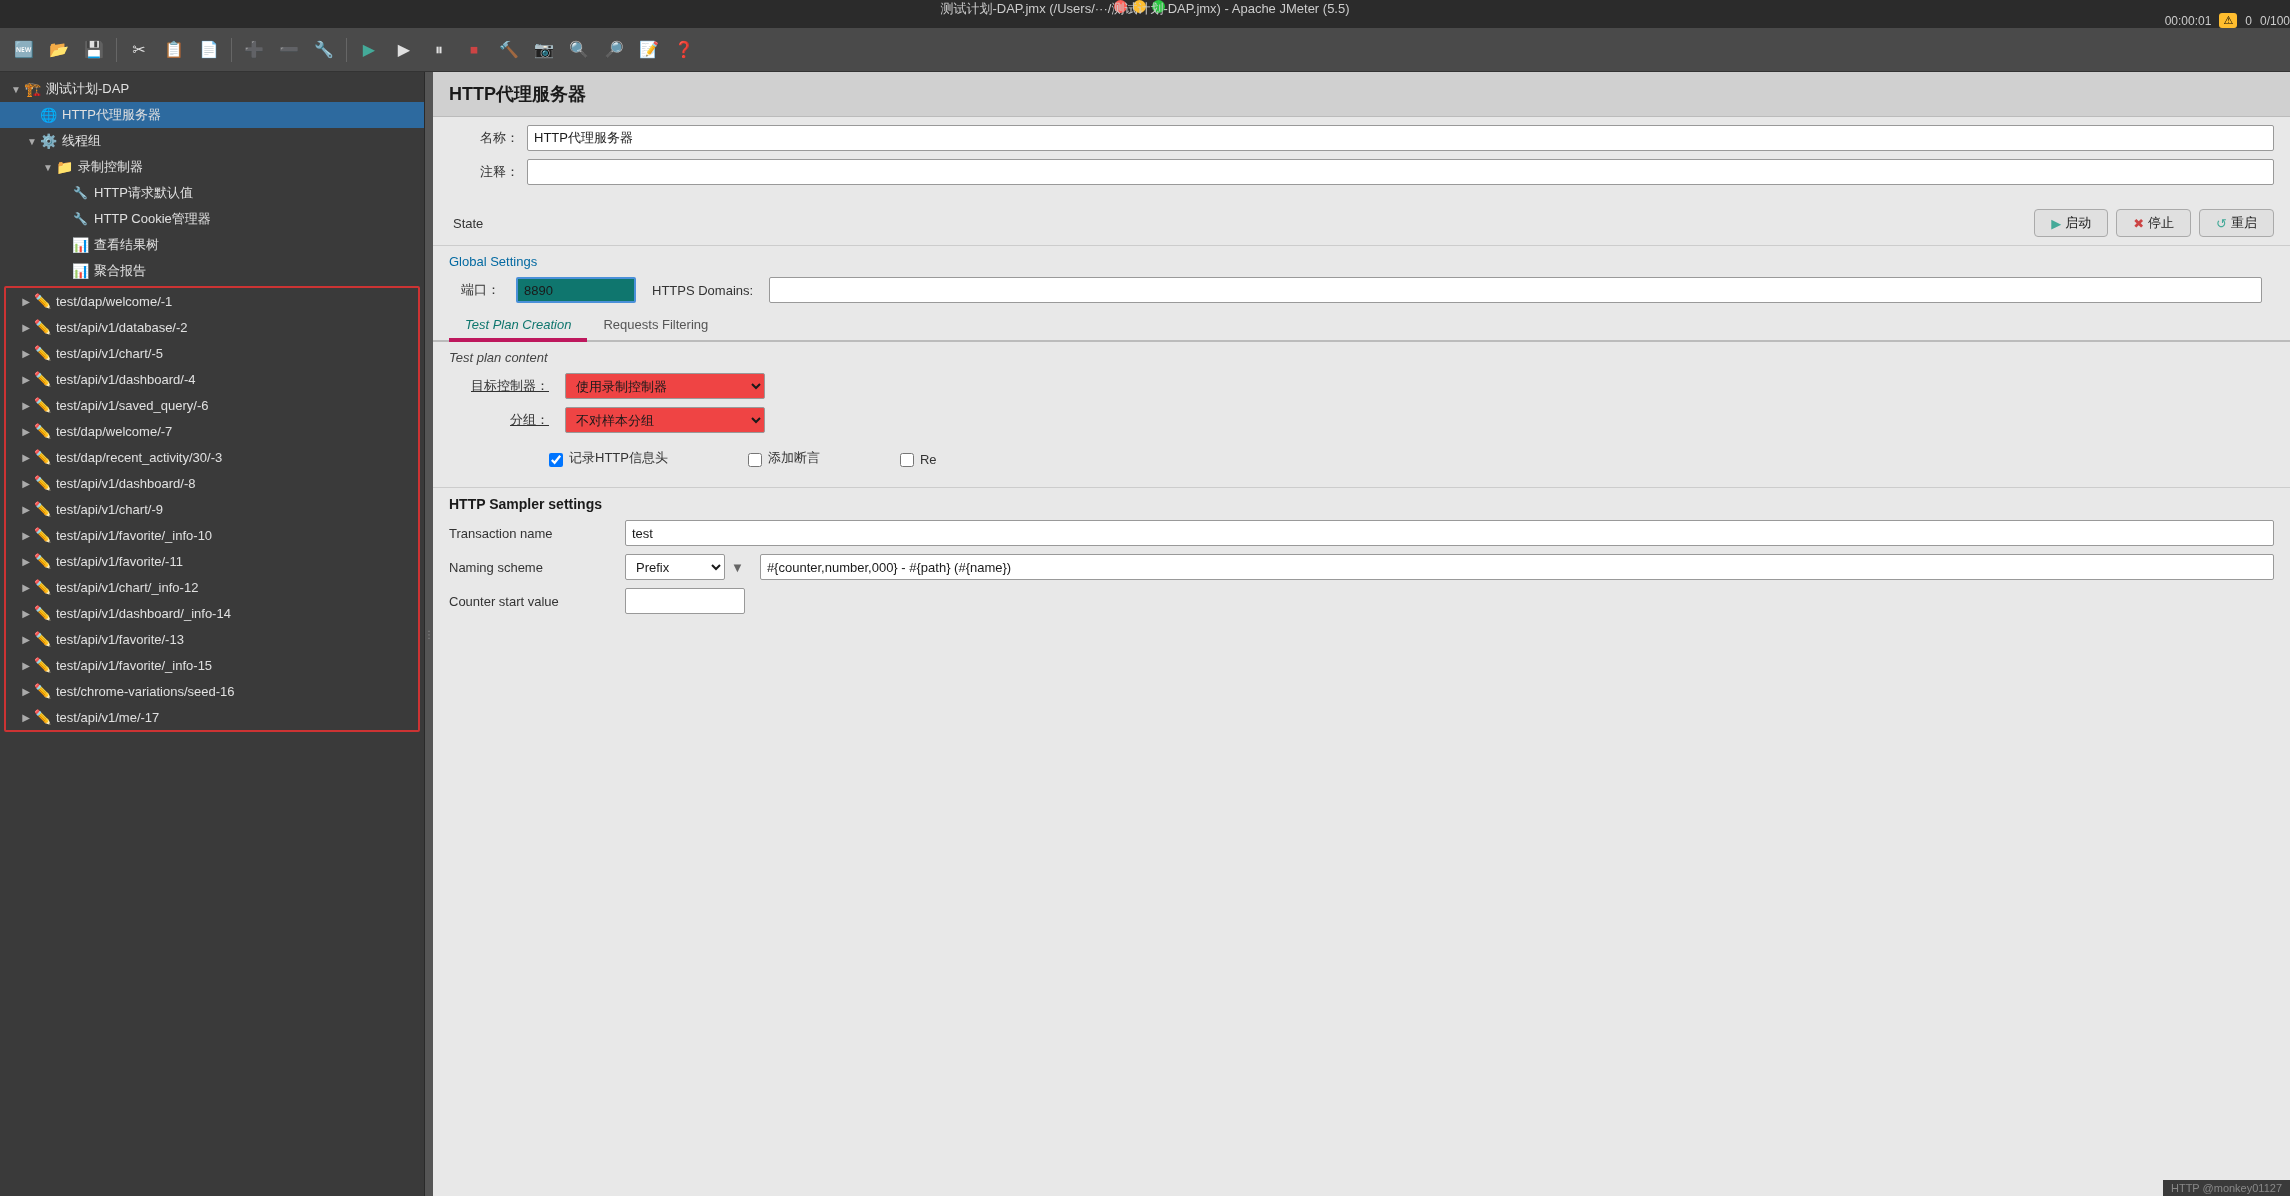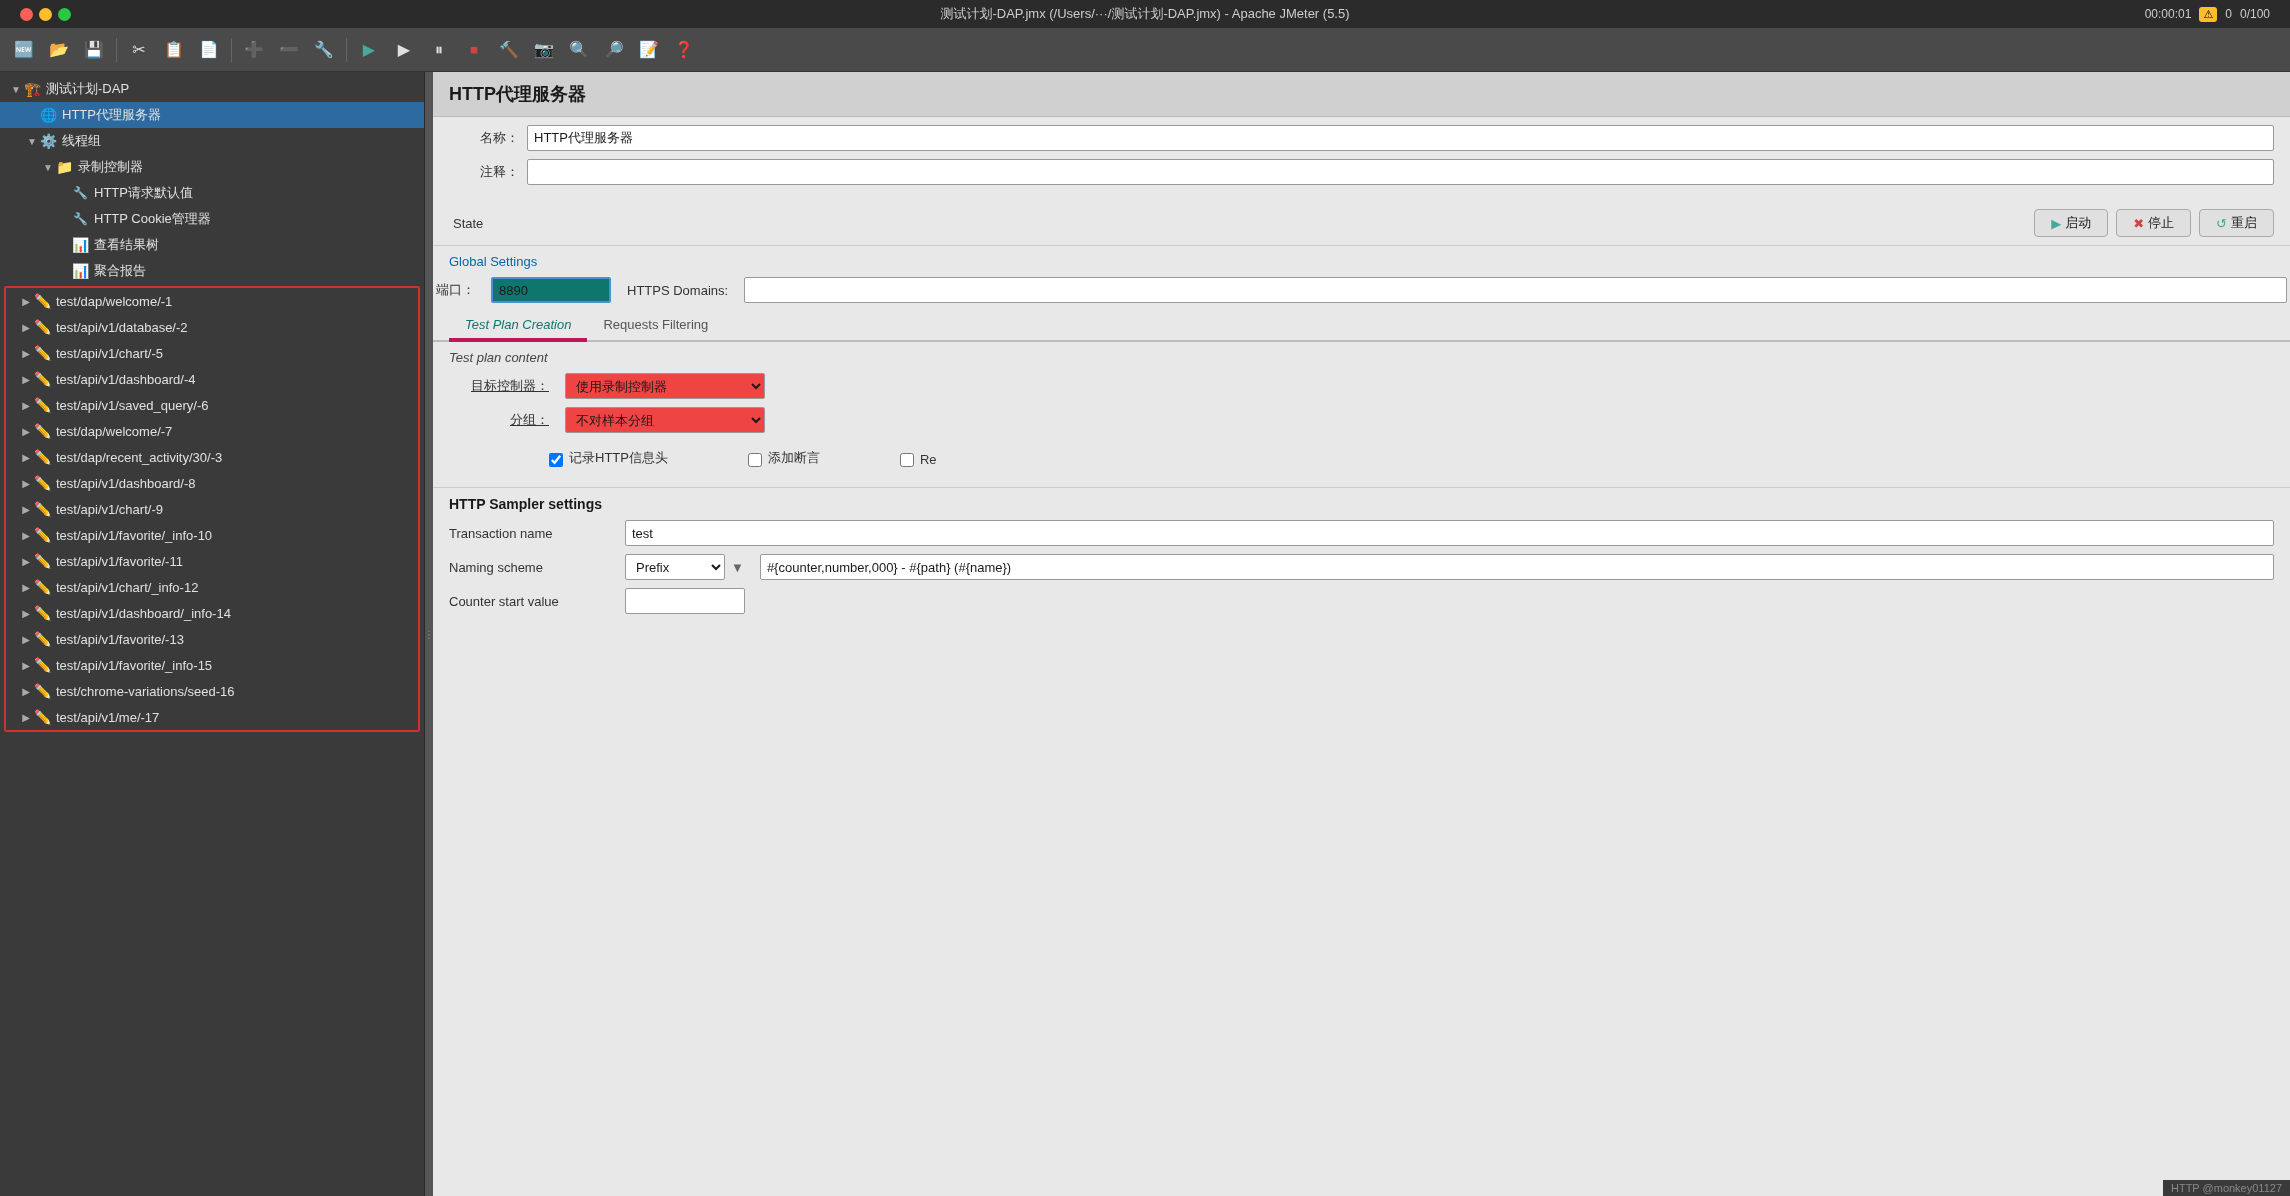--- a/index.html
+++ b/index.html
@@ -12,22 +12,23 @@
       height: 1196px;
       overflow: hidden;
     }
 
     
     .title-bar {
       background: #2b2b2b;
       height: 28px;
       display: flex;
       align-items: center;
-      padding: 0 20px;
+      padding: 0 0;
       position: relative;
+      flex-direction: column;
     }
     .traffic-lights {
       display: flex;
       gap: 6px;
       margin-right: 12px;
     }
     .traffic-light {
       width: 13px;
       height: 13px;
       border-radius: 50%;
@@ -272,21 +273,21 @@
     .section-title {
       font-size: 13px;
       font-weight: normal;
       color: #0369a1;
       padding: 8px 16px 4px;
     }
 
     .global-settings-row {
       display: flex;
       align-items: center;
-      padding: 4px 3px 8px;
+      padding: 4px 28px 8px;
       gap: 16px;
     }
     .port-input {
       width: 120px;
       height: 26px;
       border: 2px solid #4a90d9;
       border-radius: 2px;
       padding: 0 6px;
       font-size: 13px;
       background: #0f766e;

